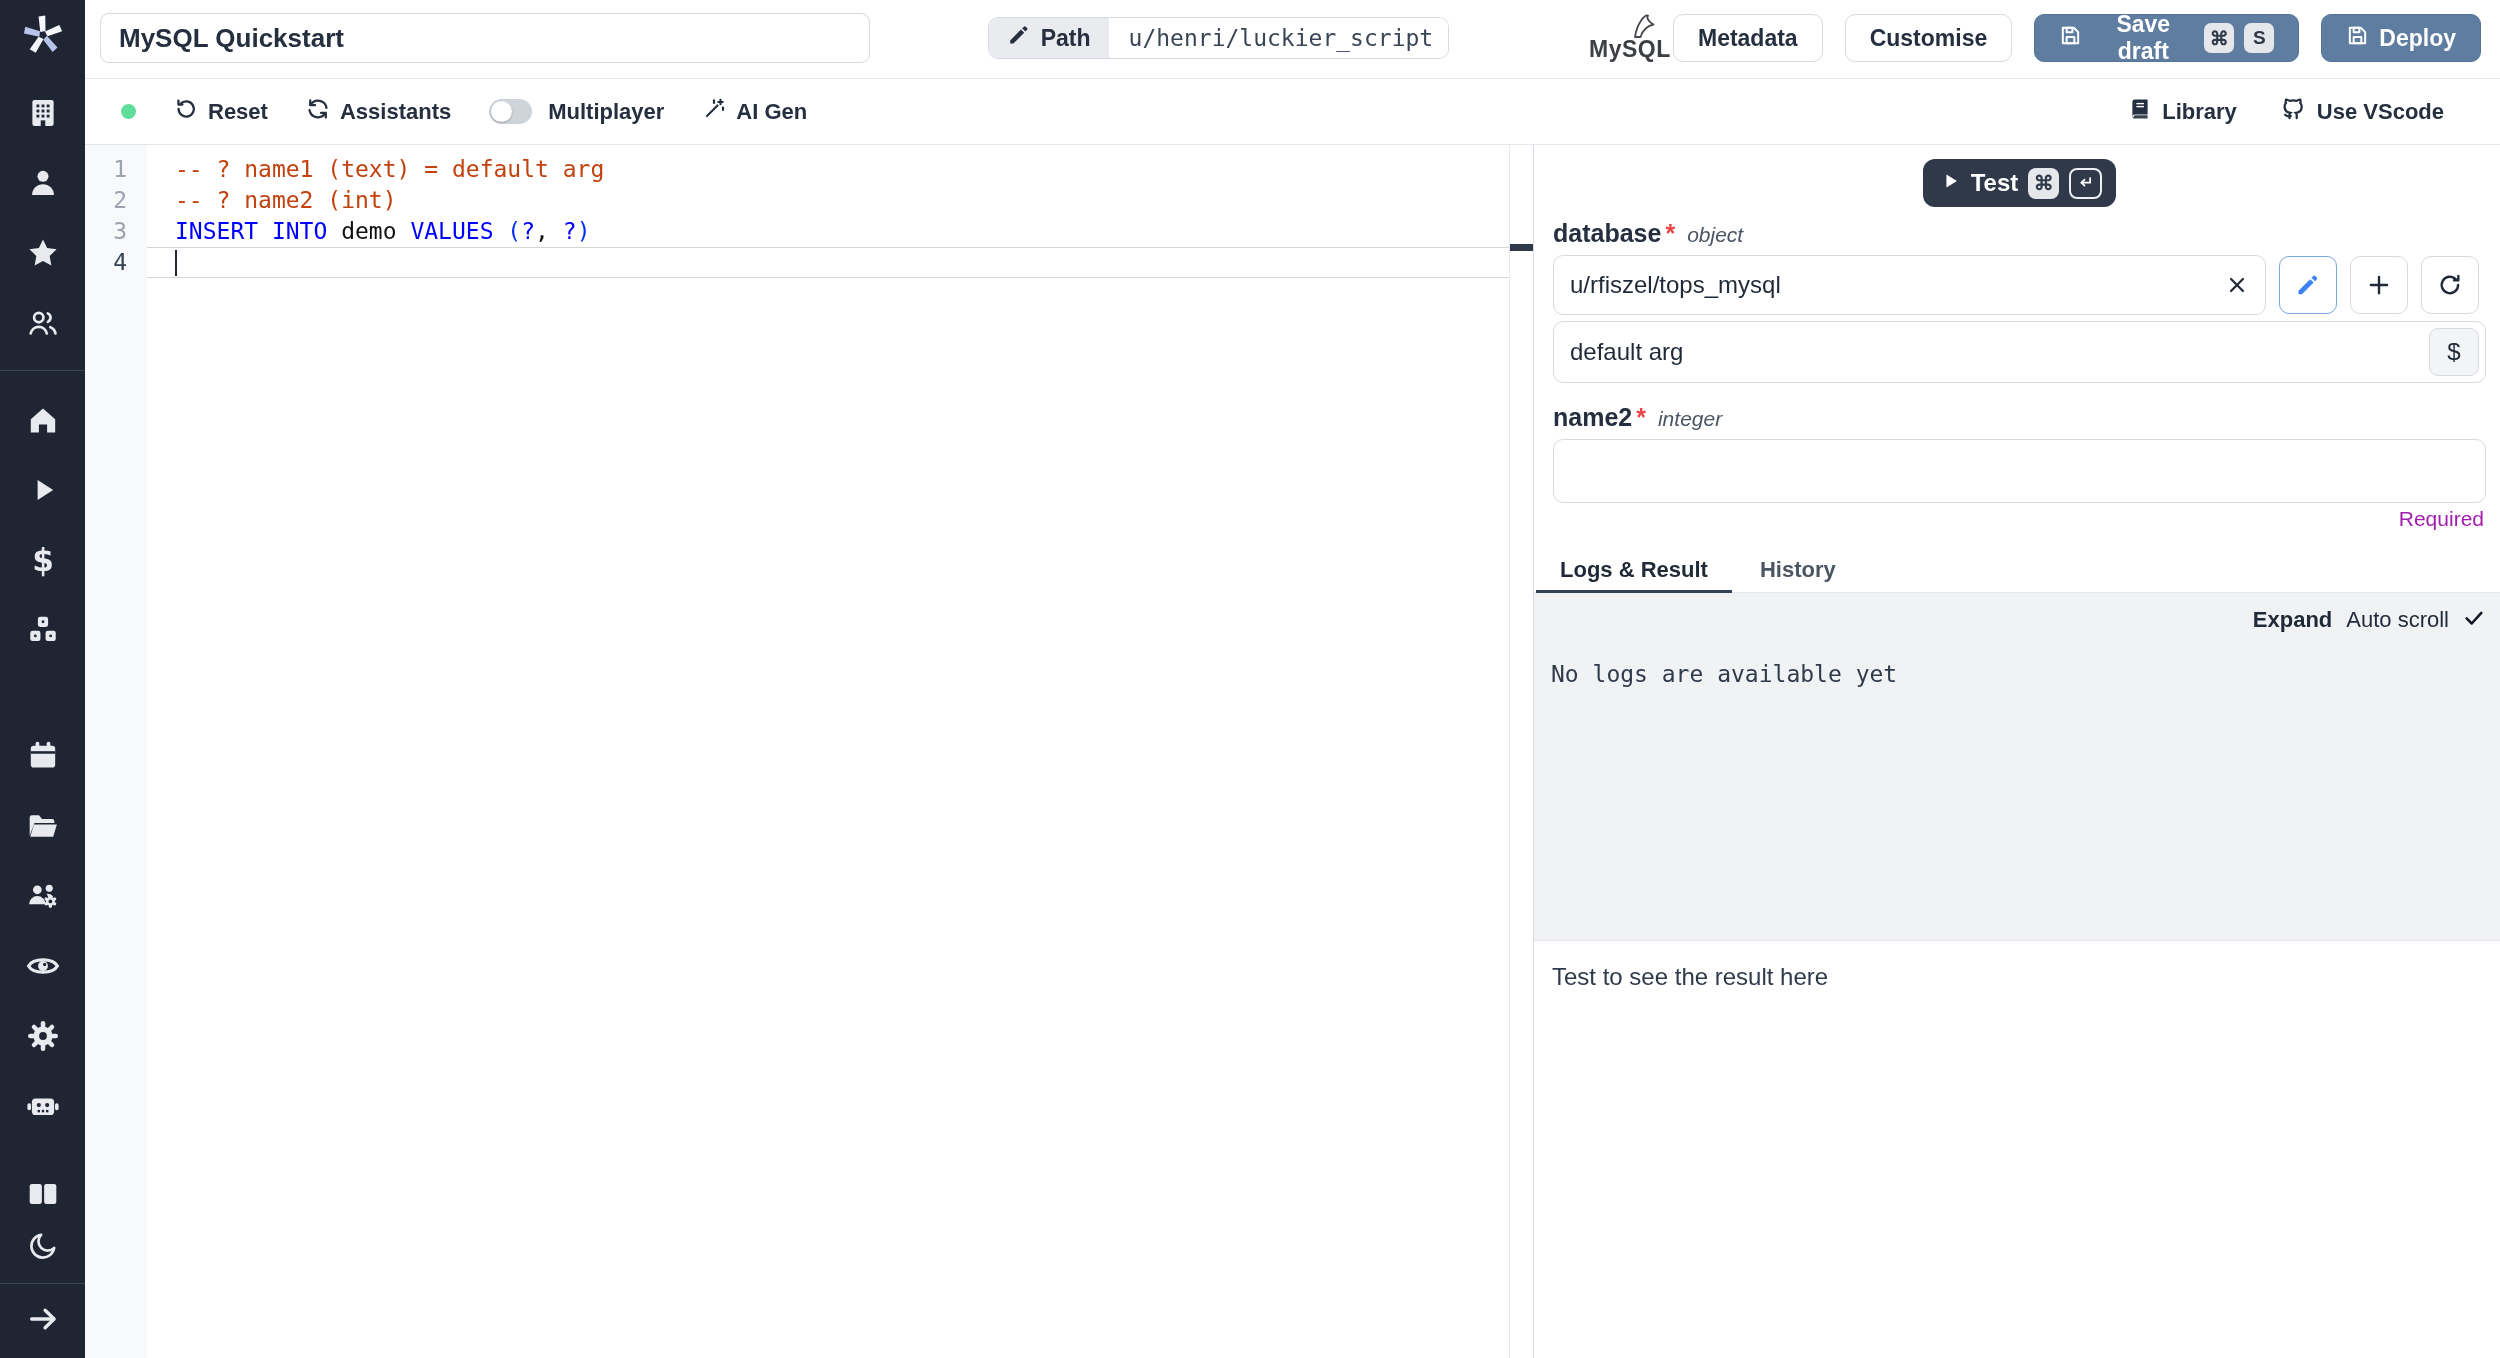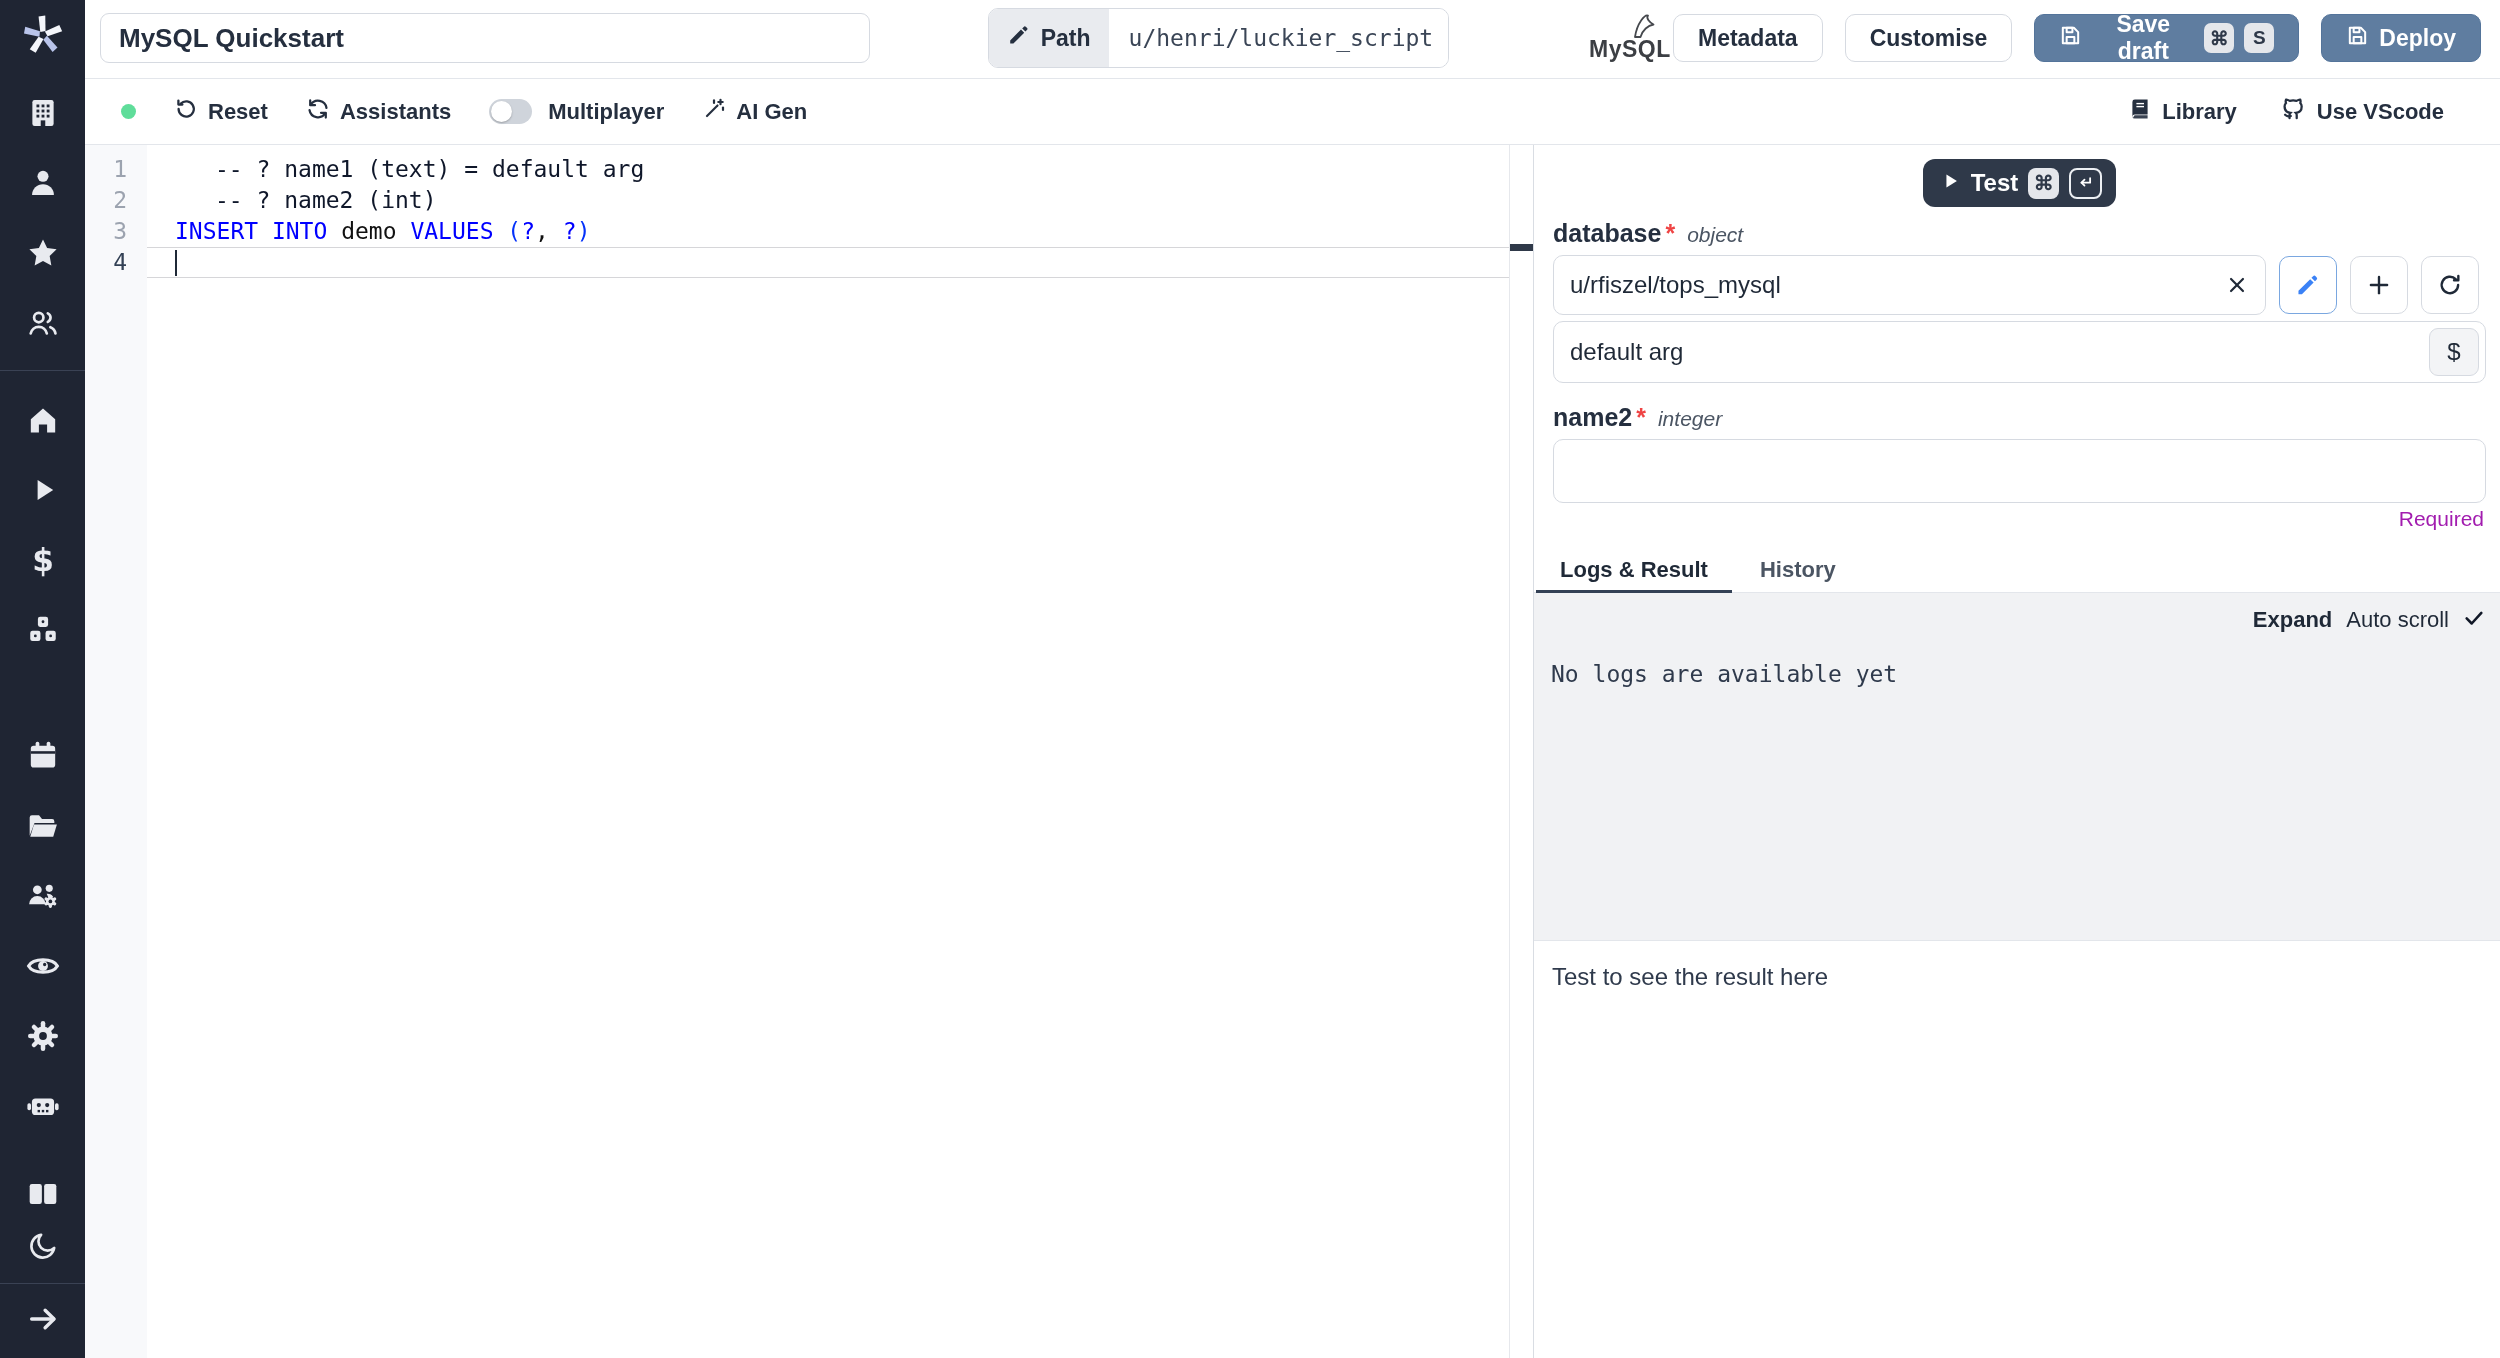--- a/index.html
+++ b/index.html
@@ -15,21 +15,21 @@
   .sb-div { width:85px; height:1px; background:#3a4254; margin-bottom:26px; }
   .sb-spacer { flex:1; }
 
   
   .main { flex:1; display:flex; flex-direction:column; min-width:0; }
 
   
   .topbar { height:79px; border-bottom:1px solid #e3e6eb; display:flex; align-items:center; padding:0 19px 2px 15px; background:#fff; }
   .title-input { width:778px; height:50px; border:1px solid #d6dae1; border-radius:9px; padding:0 18px;
     font-size:26px; font-weight:700; color:#252f3f; font-family:"Liberation Sans",sans-serif; outline:none; }
-  .path-group { display:flex; align-items:stretch; height:60px; border:1px solid #d6dae1; border-radius:10px; overflow:hidden; margin-left:118px; }
+  .path-group { display:flex; align-items:stretch; height:42px; border:1px solid #d6dae1; border-radius:10px; overflow:hidden; margin-left:118px; }
   .path-left { background:#e9ebef; display:flex; align-items:center; gap:10px; padding:0 18px; font-size:23px; font-weight:700; cursor:pointer; }
   .path-right { background:#fff; display:flex; align-items:center; padding:0 20px;
     font-family:"DejaVu Sans Mono",monospace; font-size:23px; color:#3a4556; }
   .mysql-logo { margin-left:120px; display:flex; align-items:center; }
   .tb-right { margin-left:auto; display:flex; align-items:center; gap:22px; }
   .btn { height:48px; border-radius:10px; display:inline-flex; align-items:center; justify-content:center;
     font-size:23px; font-weight:700; cursor:pointer; border:1px solid #d6dae1; background:#fff; color:#252f3f; padding:0 24px; gap:10px; }
   .btn.primary { background:#5f7da0; border-color:#54749a; color:#fff; }
   .kbd { display:inline-flex; align-items:center; justify-content:center; min-width:30px; height:30px;
     background:#e5e7eb; color:#2f3949; border-radius:7px; font-size:19px; font-weight:700; padding:0 5px; }
@@ -47,21 +47,21 @@
   .content { flex:1; display:flex; min-height:0; }
 
   
   .editor { flex:1; position:relative; background:#fff; font-family:"DejaVu Sans Mono",monospace; font-size:23px; cursor:text; }
   .gutter-bg { position:absolute; left:0; top:0; bottom:0; width:62px; background:#f8f9fb; }
   .code-lines { position:relative; padding-top:9px; }
   .code-row { display:flex; height:31px; line-height:31px; }
   .line-num { width:62px; flex-shrink:0; text-align:right; padding-right:20px; color:#9ca3af; }
   .line-num.active { color:#334155; }
   .line-text { padding-left:28px; white-space:pre; }
-  .tok-comment { color:#0f172a;margin-left:40px; }
+  .tok-comment { color:#c2410c; }
   .tok-kw { color:#0000ff; }
   .tok-pl { color:#111111; }
   .tok-br { color:#0431fa; }
   .cur-line { position:absolute; left:62px; right:24px; top:102px; height:31px;
     border-top:1.4px solid #d6d6d9; border-bottom:1.4px solid #d6d6d9; pointer-events:none; }
   .cursor { position:absolute; left:90px; top:105px; width:2.4px; height:26px; background:#1f2937; }
   .oruler { position:absolute; right:0; top:0; bottom:0; width:24px; border-left:1px solid #e6e8ec; background:#fff; }
   .oruler .marker { position:absolute; left:0; right:0; top:99px; height:7px; background:#2f3949; cursor:row-resize; }
 
   

